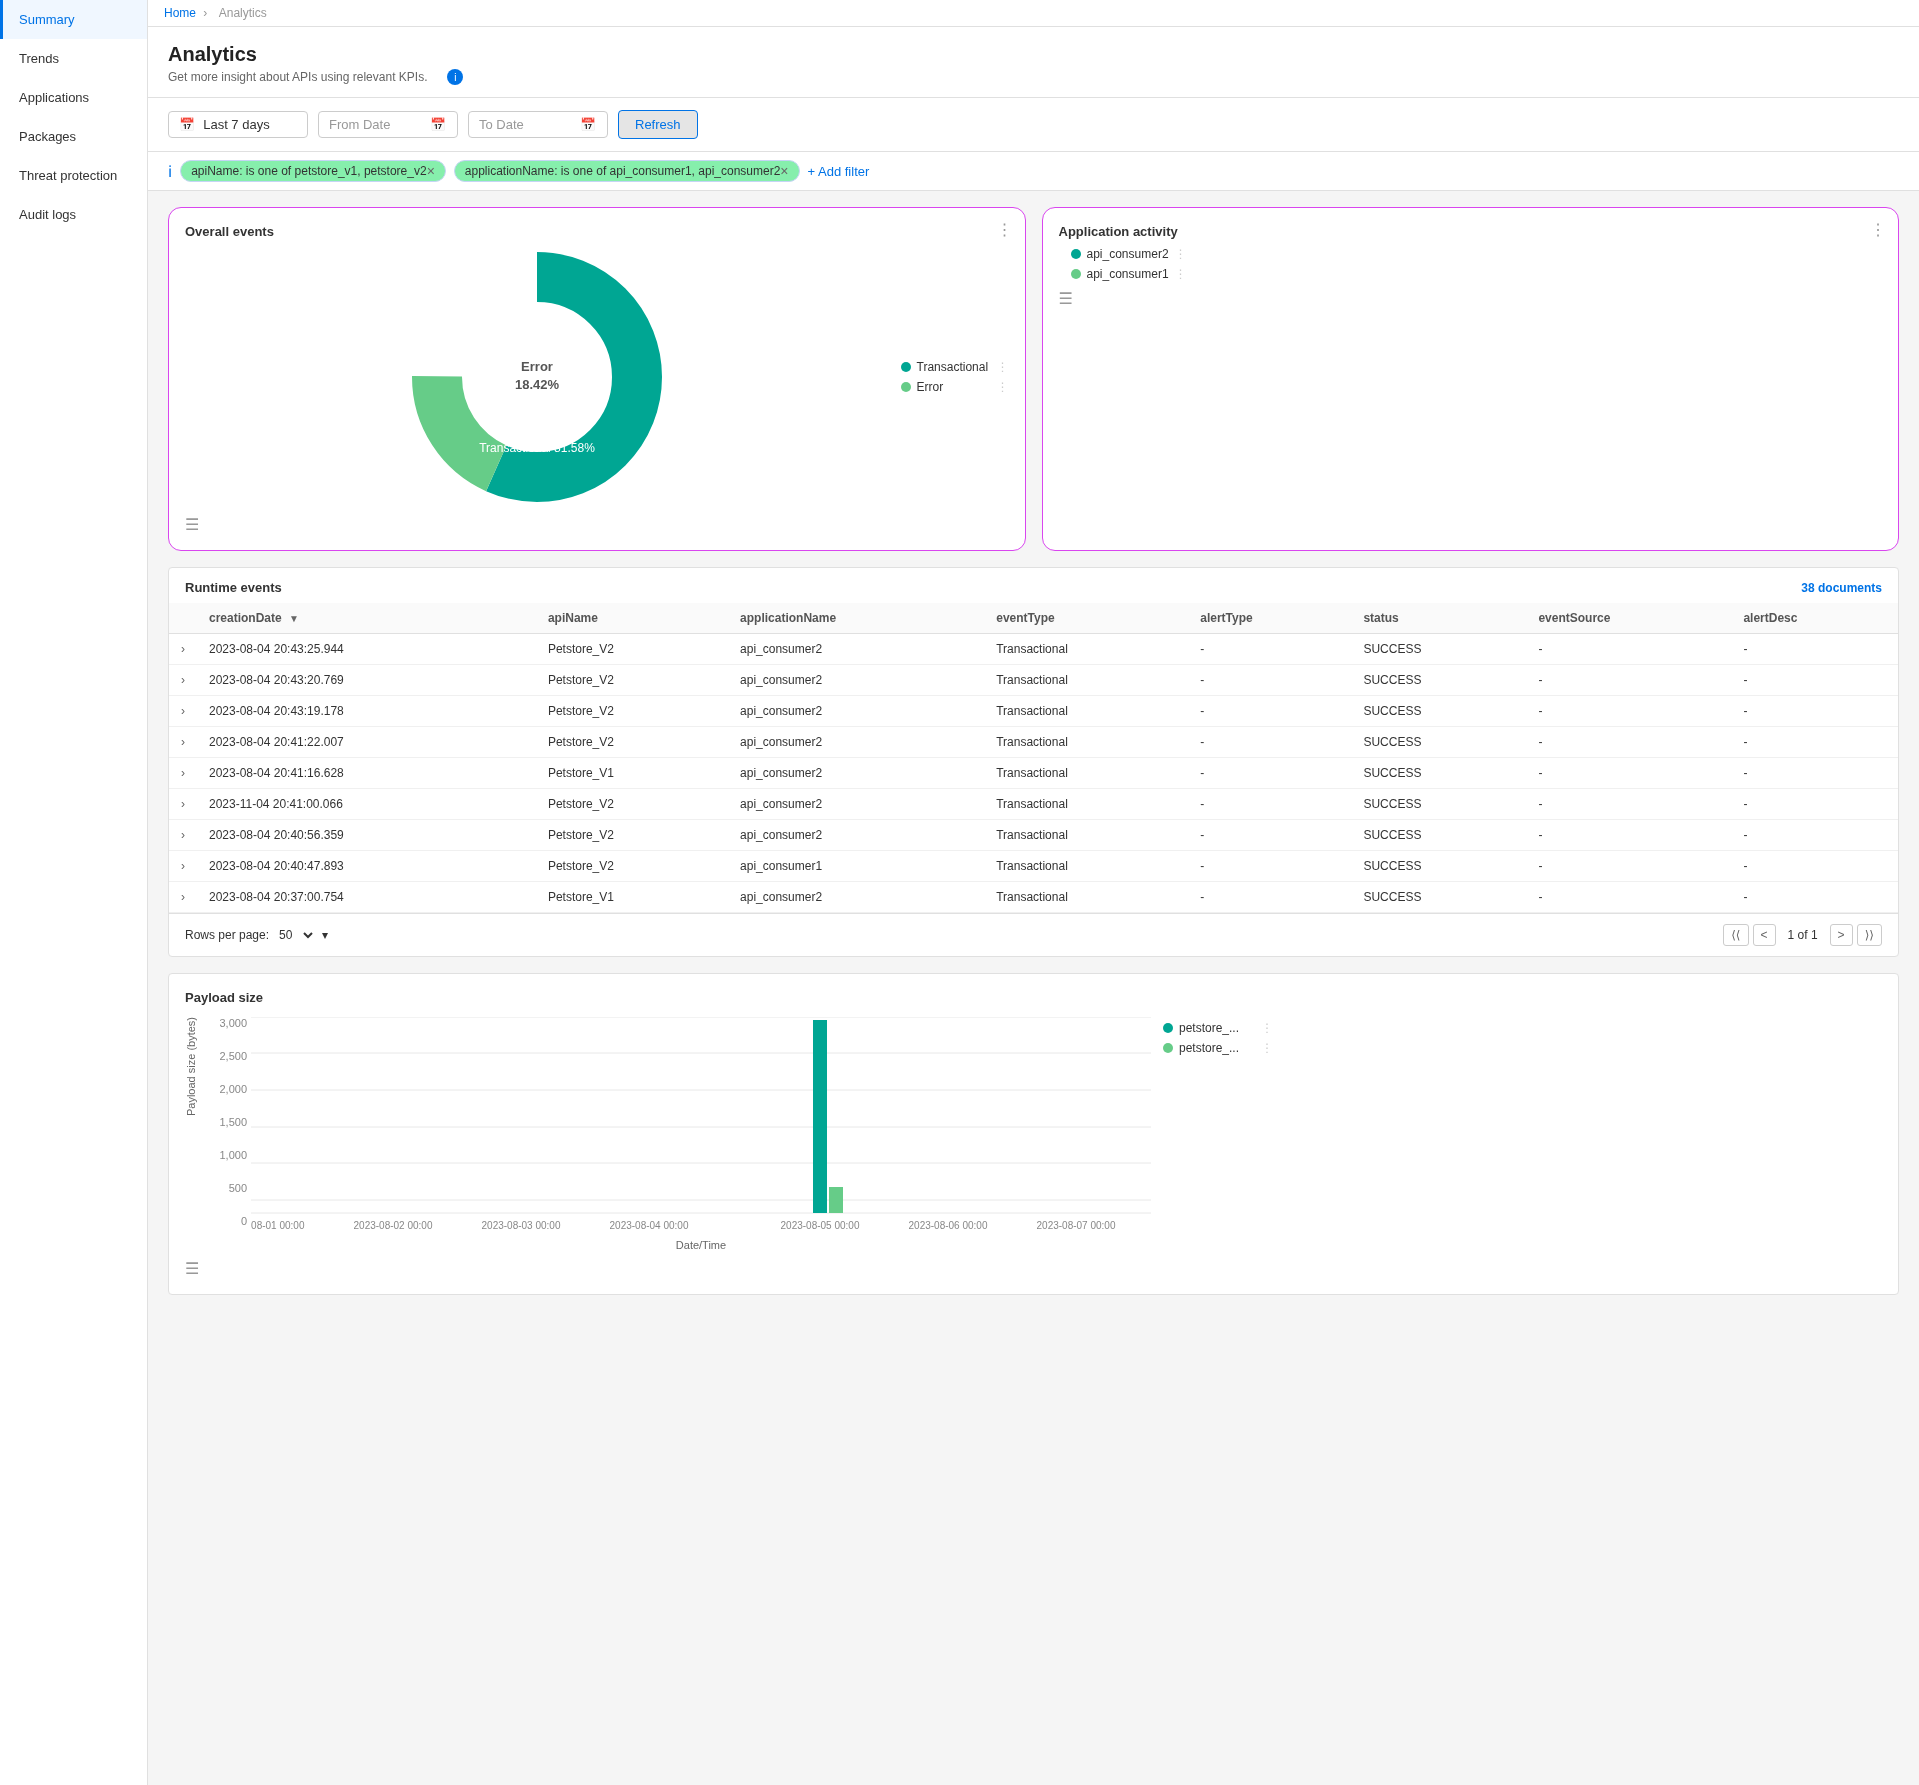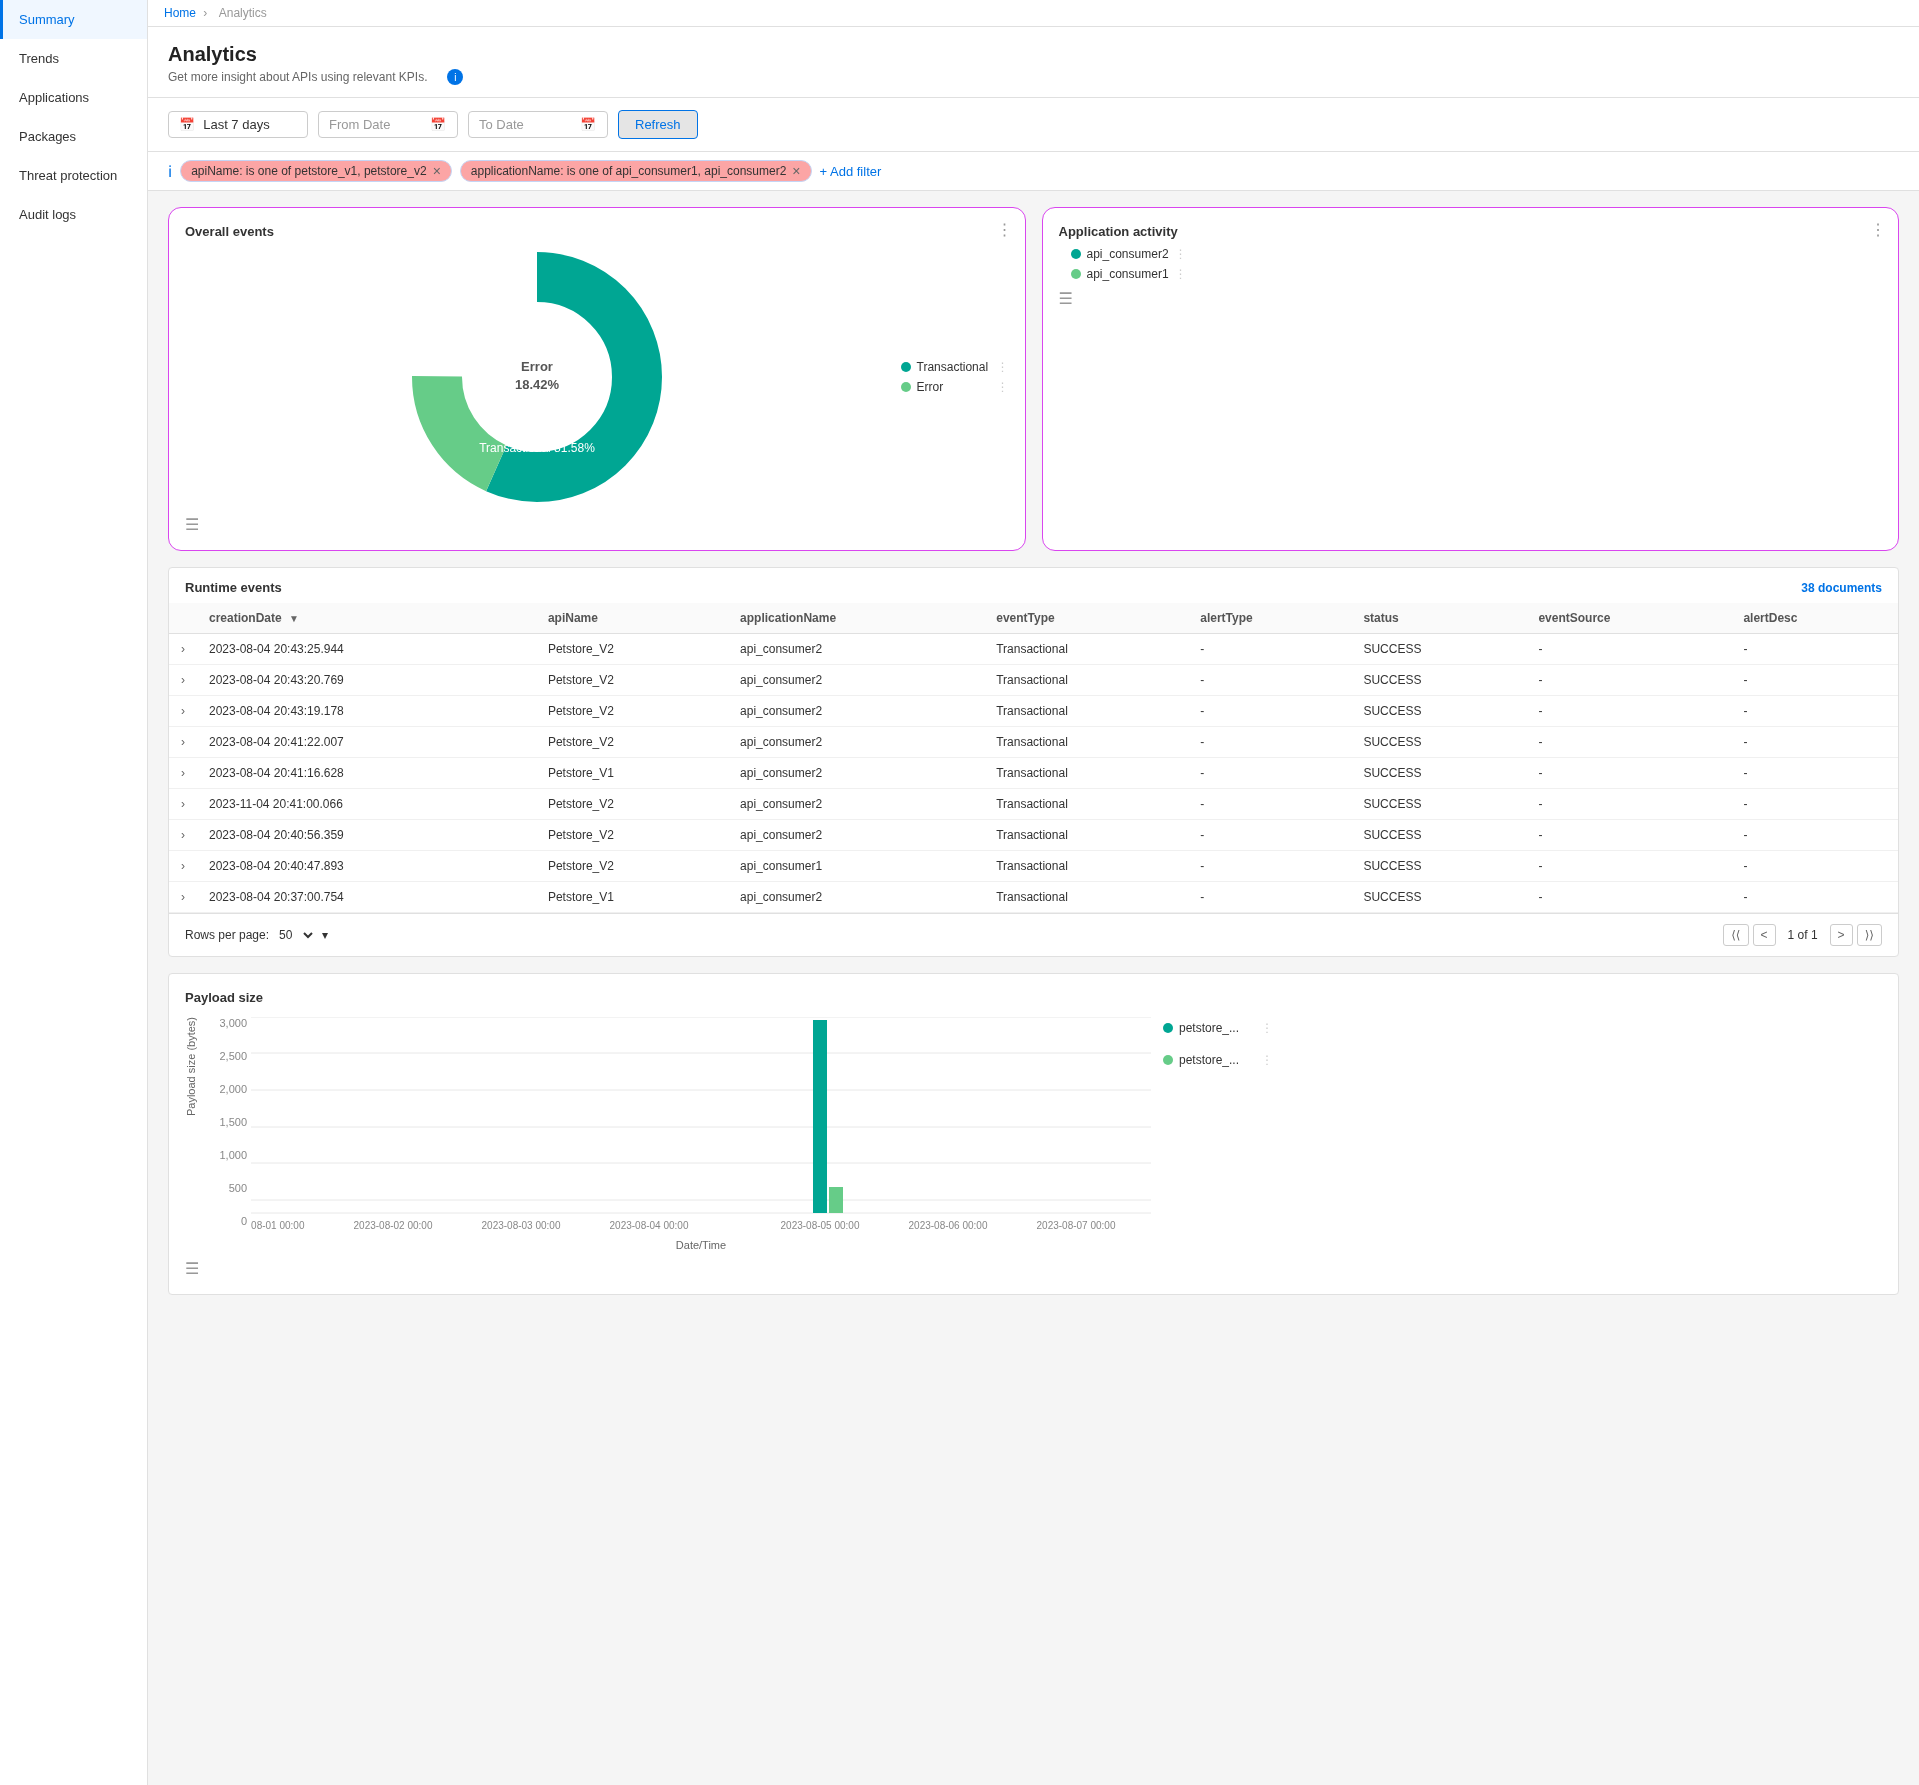--- a/index.html
+++ b/index.html
@@ -25,21 +25,21 @@
     .page-subtitle { font-size: 12px; color: #666; margin-top: 3px; display: flex; align-items: center; gap: 20px; }
     .info-icon { display: inline-flex; align-items: center; justify-content: center; width: 16px; height: 16px; border-radius: 50%; background: #0073e6; color: #fff; font-size: 10px; cursor: pointer; }
     
     
     .filter-bar { display: flex; align-items: center; gap: 10px; padding: 12px 20px; background: #fff; border-bottom: 1px solid #e0e0e0; flex-wrap: wrap; }
     .date-input { display: flex; align-items: center; border: 1px solid #ccc; border-radius: 4px; padding: 5px 10px; background: #fff; font-size: 13px; gap: 8px; min-width: 140px; }
     .refresh-btn { padding: 6px 16px; border: 1px solid #0073e6; border-radius: 4px; background: #e5e5e5; color: #0073e6; cursor: pointer; font-size: 13px; }
     
     
     .filter-tags { display: flex; align-items: center; gap: 8px; padding: 8px 20px; background: #fff; border-bottom: 1px solid #e0e0e0; flex-wrap: wrap; }
-    .filter-tag { display: flex; align-items: flex-end; gap: 6px; padding: 3px 10px; background: #fca5a5; border: 1px solid #c5d5f5; border-radius: 12px; font-size: 12px; color: #333; }
+    .filter-tag { display: flex; align-items: flex-end; padding: 3px 10px; background: #86efac; border: 1px solid #c5d5f5; border-radius: 12px; font-size: 12px; color: #333; }
     .filter-tag .remove { cursor: pointer; color: #666; font-size: 14px; line-height: 1; }
     .add-filter { color: #0073e6; cursor: pointer; font-size: 13px; display: flex; align-items: center; gap: 4px; }
     
     
     .content { padding: 16px 20px; }
     
     
     .charts-row { display: grid; grid-template-columns: 1fr 1fr; gap: 16px; margin-bottom: 16px; }
     .chart-card { background: #fff; border: 1px solid #d946ef; border-radius: 13px; padding: 16px; position: relative; }
     .chart-title { font-size: 13px; font-weight: 600; color: #333; margin-bottom: 8px; }
@@ -378,21 +378,21 @@
                 <text x="142" y="212" text-anchor="middle" font-size="10" fill="#888">2023-08-02 00:00</text>
                 <text x="270" y="212" text-anchor="middle" font-size="10" fill="#888">2023-08-03 00:00</text>
                 <text x="398" y="212" text-anchor="middle" font-size="10" fill="#888">2023-08-04 00:00</text>
                 <text x="569" y="212" text-anchor="middle" font-size="10" fill="#888">2023-08-05 00:00</text>
                 <text x="697" y="212" text-anchor="middle" font-size="10" fill="#888">2023-08-06 00:00</text>
                 <text x="825" y="212" text-anchor="middle" font-size="10" fill="#888">2023-08-07 00:00</text>
               </svg>
               <div style="text-align:center;font-size:11px;color:#666;margin-top:2px;">Date/Time</div>
             </div>
           </div>
-          <div style="min-width:110px;display:flex;flex-direction:column;gap:18px;padding-top:4px;">
+          <div style="min-width:110px;display:flex;flex-direction:column;gap:6px;padding-top:4px;">
             <div style="display:flex;align-items:center;gap:6px;font-size:12px;">
               <span style="width:10px;height:10px;border-radius:50%;background:#00a693;flex-shrink:0;"></span>
               <span>petstore_...</span>
               <span style="margin-left:auto;color:#ccc">⋮</span>
             </div>
             <div style="display:flex;align-items:center;gap:6px;font-size:12px;">
               <span style="width:10px;height:10px;border-radius:50%;background:#66cc88;flex-shrink:0;"></span>
               <span>petstore_...</span>
               <span style="margin-left:auto;color:#ccc">⋮</span>
             </div>

